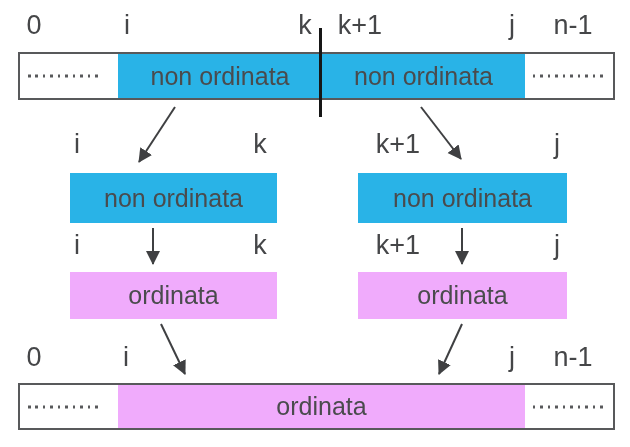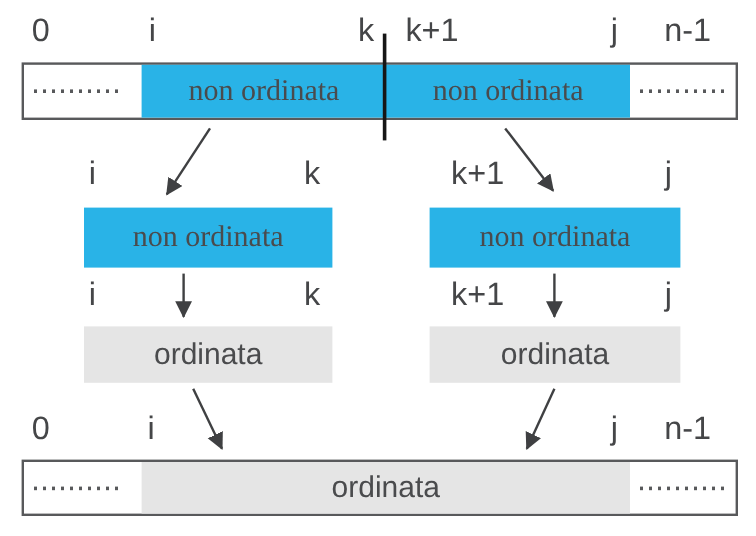--- a/index.html
+++ b/index.html
@@ -21,22 +21,22 @@
   .bar{
     position:absolute;
     box-sizing:border-box;
     background:#ffffff;
     border:2px solid #58595b;
   }
   .fill{
     position:absolute;top:0;height:100%;
     display:flex;align-items:center;justify-content:center;
   }
-  .cyan{background:#29b3e7;font-family:Liberation Serif, serif;}
-  .green{background:#e5e5e5;}
+  .cyan{background:#29b3e7;}
+  .green{background:#f0abfc;}
   .bar-text{
     font-size:25px;
     color:#4a4b4d;
     white-space:nowrap;
   }
   .half{
     position:absolute;top:0;height:100%;
     display:flex;align-items:center;justify-content:center;
   }
   .dots{

